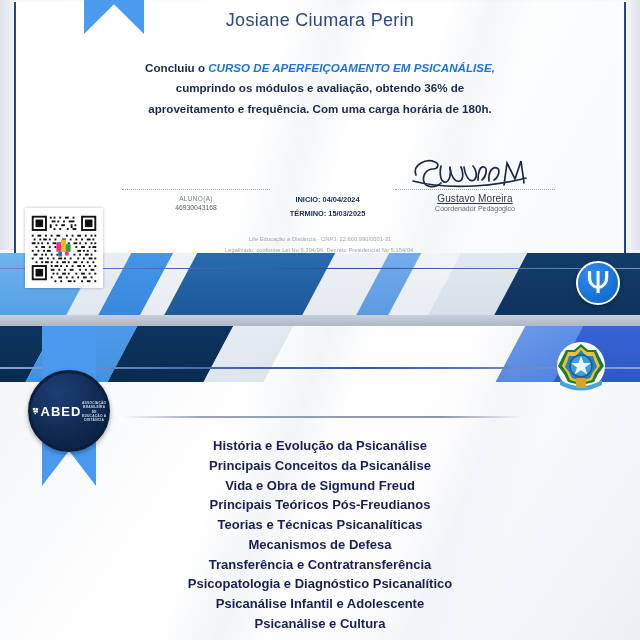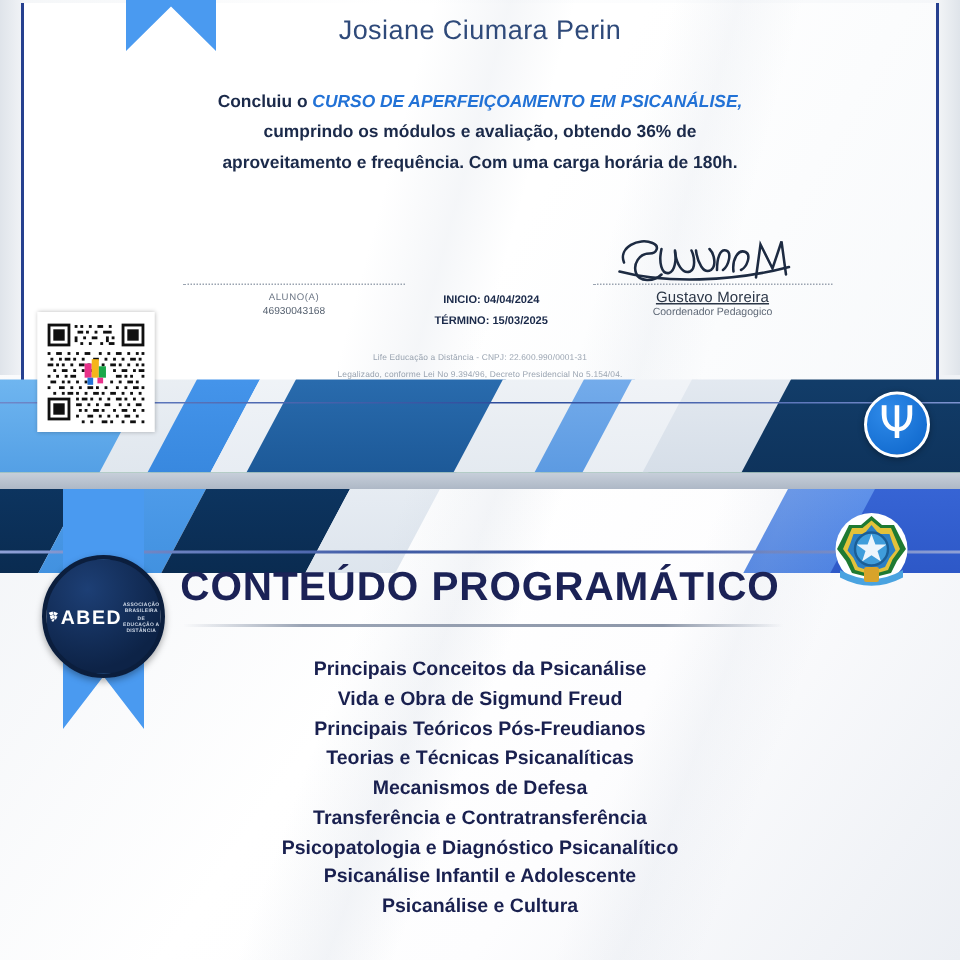--- a/index.html
+++ b/index.html
@@ -2,21 +2,21 @@
 <html><head>
 <meta charset="utf-8">
 <style>
   * { box-sizing: border-box; margin: 0; padding: 0; }
   html, body {
     width: 640px; height: 640px;
     background: #ffffff;
     font-family: "Liberation Sans", sans-serif;
     overflow: hidden;
   }
-  #root { position: relative; width: 640px; height: 640px; background:#15803d; }
+  #root { position: relative; width: 640px; height: 640px; background:#e5e5e5; }
 
   
   .page1 {
     position: absolute; left: 0; top: 0; width: 640px; height: 315px;
     background: linear-gradient(118deg,#f4f6f8 0%,#ffffff 32%,#fbfcfd 58%,#eef1f5 100%);
     overflow: hidden;
   }
   .p1-inner-frame {
     position:absolute; left:14px; top:2px; right:14px; bottom:52px;
     background: linear-gradient(120deg,#ffffff 0%,#ffffff 55%,#f7f9fb 100%);
@@ -415,24 +415,24 @@
         <path d="M29 7 L35 12 L42 12 L45 19 L48 26 L43 33 L40 40 L33 42 L29 45 L25 42 L18 40 L15 33 L10 26 L13 19 L16 12 L23 12 Z" fill="#e3c23a"></path>
         <path d="M29 10 L34 16 L41 16 L43 22 L45 27 L41 32 L38 38 L32 40 L29 42 L26 40 L20 38 L17 32 L13 27 L15 22 L17 16 L24 16 Z" fill="#2b7fc4"></path>
         <circle cx="29" cy="26" r="11" fill="#3f9ddb"></circle>
         <path d="M29 16 L31.6 23 L39 23 L33 27.4 L35.3 34.4 L29 30.2 L22.7 34.4 L25 27.4 L19 23 L26.4 23 Z" fill="#ffffff" opacity=".9"></path>
         <circle cx="29" cy="26" r="11" fill="none" stroke="#1b5e95" stroke-width="1.6"></circle>
         <path d="M8 40 Q29 52 50 40 L50 45 Q29 56 8 45 Z" fill="#4aa3e0"></path>
         <rect x="24" y="38" width="10" height="10" rx="1.5" fill="#d8a32a"></rect>
       </g>
     </svg>
 
-    <div class="p2-title">CONTEÚDO PROGRAMÁTICO</div>
     <div class="p2-rule"></div>
 
     <div class="p2-list">
+      <div>História e Evolução da Psicanálise</div>
       <div>Principais Conceitos da Psicanálise</div>
       <div>Vida e Obra de Sigmund Freud</div>
       <div>Principais Teóricos Pós-Freudianos</div>
       <div>Teorias e Técnicas Psicanalíticas</div>
       <div>Mecanismos de Defesa</div>
       <div>Transferência e Contratransferência</div>
       <div>Psicopatologia e Diagnóstico Psicanalítico</div>
       <div>Psicanálise Infantil e Adolescente</div>
       <div>Psicanálise e Cultura</div>
     </div>

